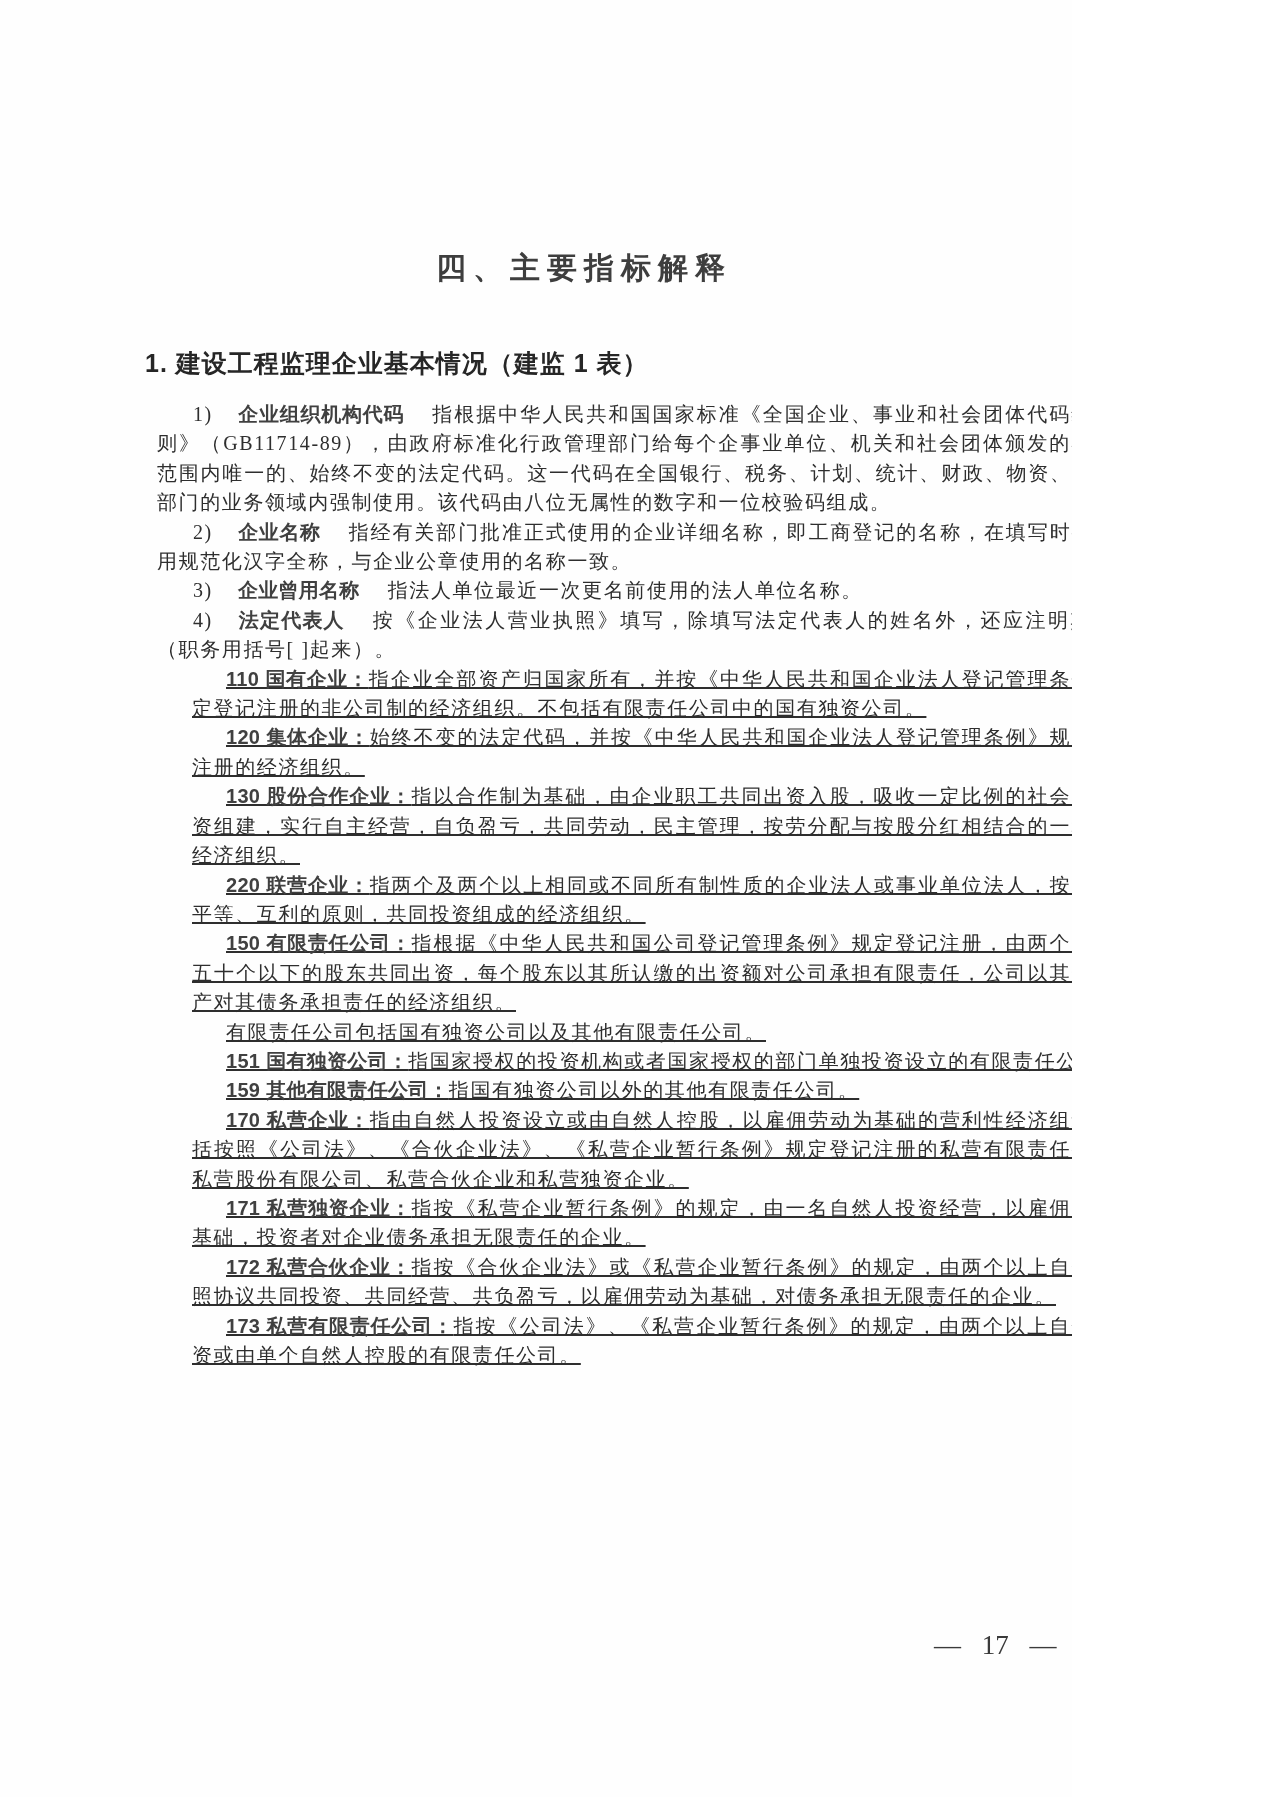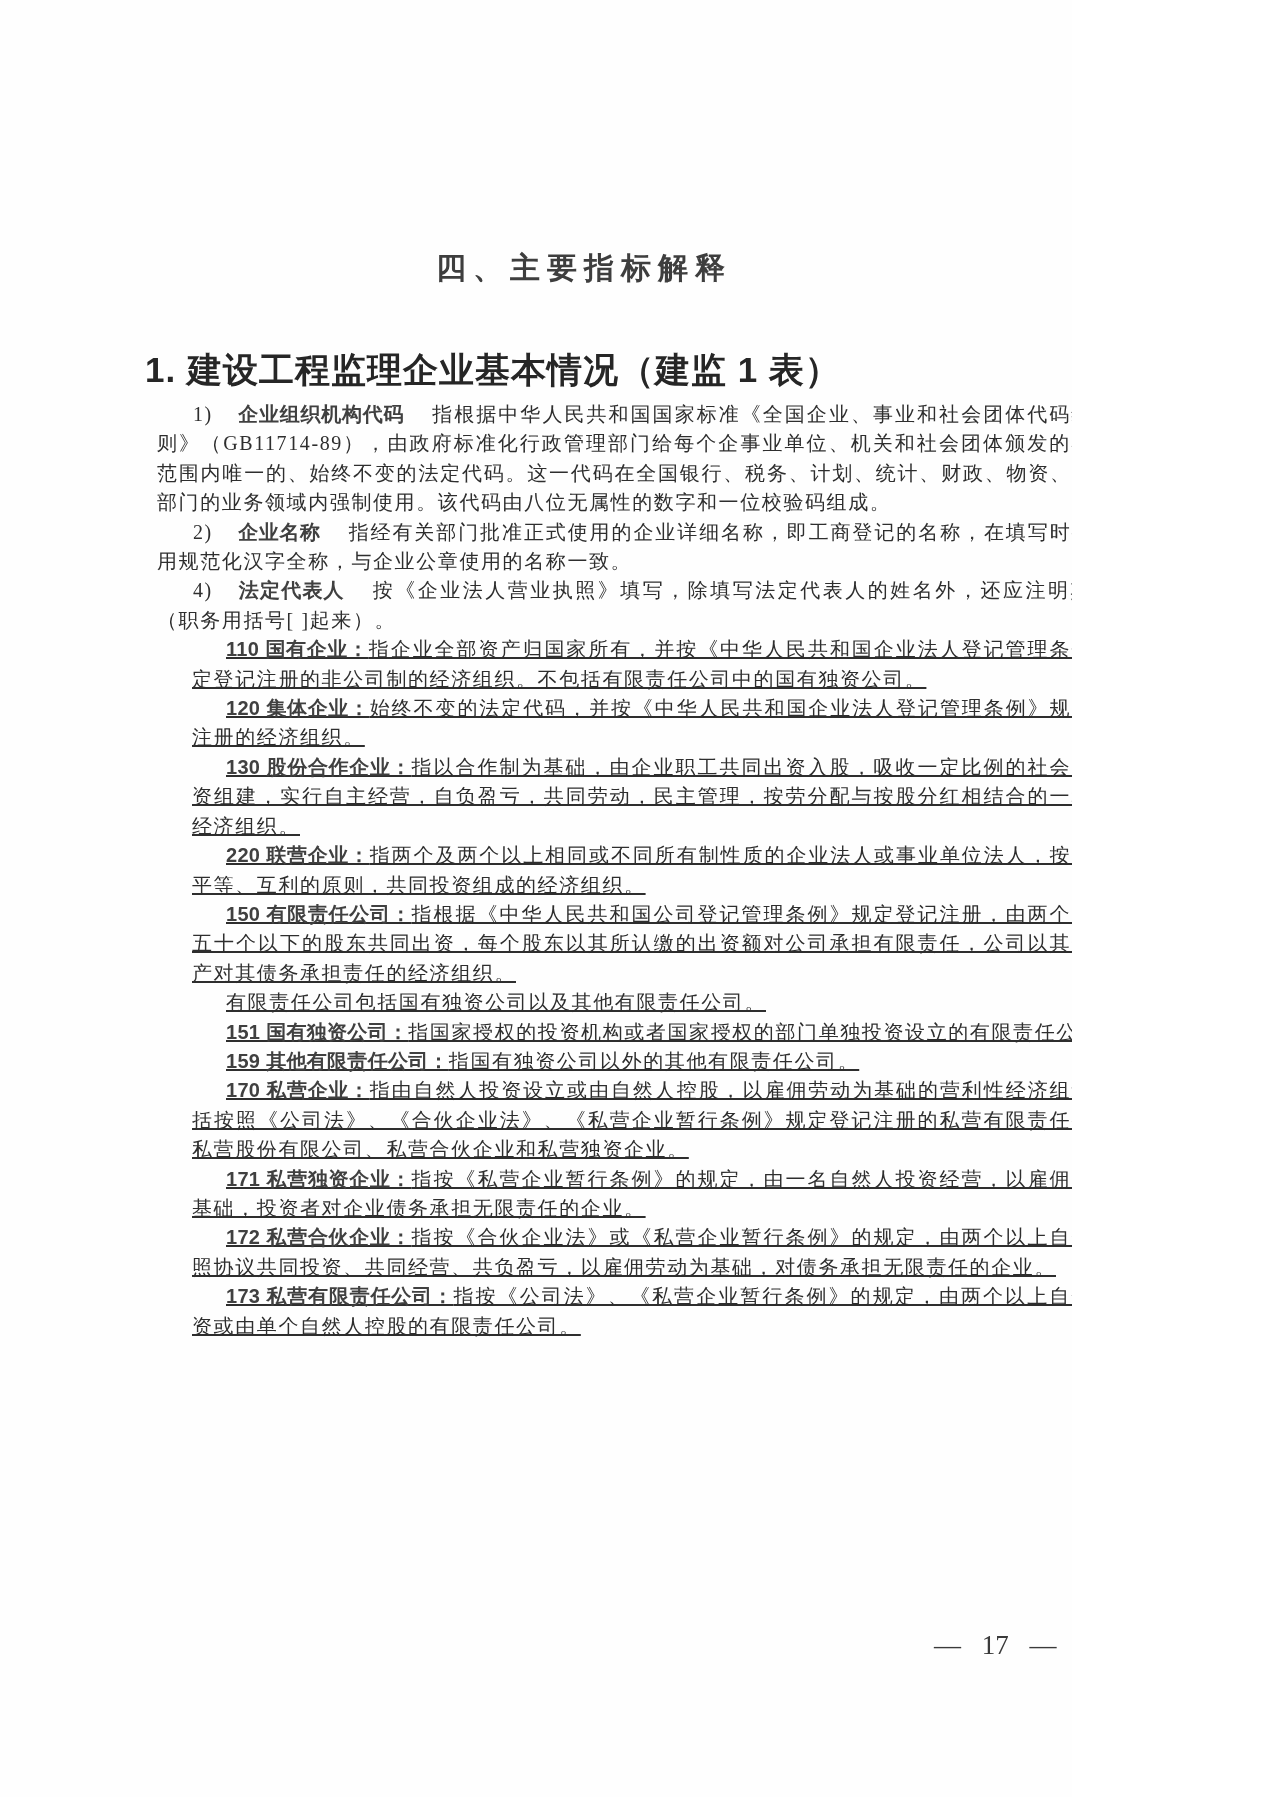--- a/index.html
+++ b/index.html
@@ -48,21 +48,21 @@
     font-size: 30px; font-weight: 700;
     letter-spacing: 7px;
     color: #3e3e3e;
     white-space: nowrap;
   }
   .section-heading {
     position: absolute;
     left: 145px; top: 347px;
     margin: 0;
     font-family: "Liberation Sans", "DejaVu Sans", sans-serif;
-    font-size: 35px; font-weight: 700;
+    font-size: 25px; font-weight: 700;
     letter-spacing: 1px;
     color: #262626;
     white-space: nowrap;
   }
   .body-text {
     position: absolute;
     left: 157px; top: 400px;
     width: 980px;
     font-size: 20px;
     line-height: 29.4px;
@@ -98,20 +98,21 @@
   <div class="scan-smudge"></div>
   <div class="scan-dot"></div>
 
   <h1 class="title">四、主要指标解释</h1>
 
   <h2 class="section-heading">1. 建设工程监理企业基本情况（建监 1 表）</h2>
 
   <div class="body-text">
       <p class="para numbered"><span class="num">1)</span><b class="term">企业组织机构代码</b><span class="txt">指根据中华人民共和国国家标准《全国企业、事业和社会团体代码编制规则》（GB11714-89），由政府标准化行政管理部门给每个企事业单位、机关和社会团体颁发的在全国范围内唯一的、始终不变的法定代码。这一代码在全国银行、税务、计划、统计、财政、物资、公安等部门的业务领域内强制使用。该代码由八位无属性的数字和一位校验码组成。</span></p>
       <p class="para numbered"><span class="num">2)</span><b class="term">企业名称</b><span class="txt">指经有关部门批准正式使用的企业详细名称，即工商登记的名称，在填写时要求使用规范化汉字全称，与企业公章使用的名称一致。</span></p>
+      <p class="para numbered"><span class="num">3)</span><b class="term">企业曾用名称</b><span class="txt">指法人单位最近一次更名前使用的法人单位名称。</span></p>
       <p class="para numbered"><span class="num">4)</span><b class="term">法定代表人</b><span class="txt">按《企业法人营业执照》填写，除填写法定代表人的姓名外，还应注明其职务（职务用括号[ ]起来）。</span></p>
       <p class="para item"><b class="term">110 国有企业：</b><span class="txt">指企业全部资产归国家所有，并按《中华人民共和国企业法人登记管理条例》规定登记注册的非公司制的经济组织。不包括有限责任公司中的国有独资公司。</span></p>
       <p class="para item"><b class="term">120 集体企业：</b><span class="txt">始终不变的法定代码，并按《中华人民共和国企业法人登记管理条例》规定登记注册的经济组织。</span></p>
       <p class="para item"><b class="term">130 股份合作企业：</b><span class="txt">指以合作制为基础，由企业职工共同出资入股，吸收一定比例的社会资产投资组建，实行自主经营，自负盈亏，共同劳动，民主管理，按劳分配与按股分红相结合的一种集体经济组织。</span></p>
       <p class="para item"><b class="term">220 联营企业：</b><span class="txt">指两个及两个以上相同或不同所有制性质的企业法人或事业单位法人，按自愿、平等、互利的原则，共同投资组成的经济组织。</span></p>
       <p class="para item"><b class="term">150 有限责任公司：</b><span class="txt">指根据《中华人民共和国公司登记管理条例》规定登记注册，由两个以上，五十个以下的股东共同出资，每个股东以其所认缴的出资额对公司承担有限责任，公司以其全部资产对其债务承担责任的经济组织。</span></p>
       <p class="para plain"><span class="txt">有限责任公司包括国有独资公司以及其他有限责任公司。</span></p>
       <p class="para item"><b class="term">151 国有独资公司：</b><span class="txt">指国家授权的投资机构或者国家授权的部门单独投资设立的有限责任公司。</span></p>
       <p class="para item"><b class="term">159 其他有限责任公司：</b><span class="txt">指国有独资公司以外的其他有限责任公司。</span></p>
       <p class="para item"><b class="term">170 私营企业：</b><span class="txt">指由自然人投资设立或由自然人控股，以雇佣劳动为基础的营利性经济组织。包括按照《公司法》、《合伙企业法》、《私营企业暂行条例》规定登记注册的私营有限责任公司、私营股份有限公司、私营合伙企业和私营独资企业。</span></p>

